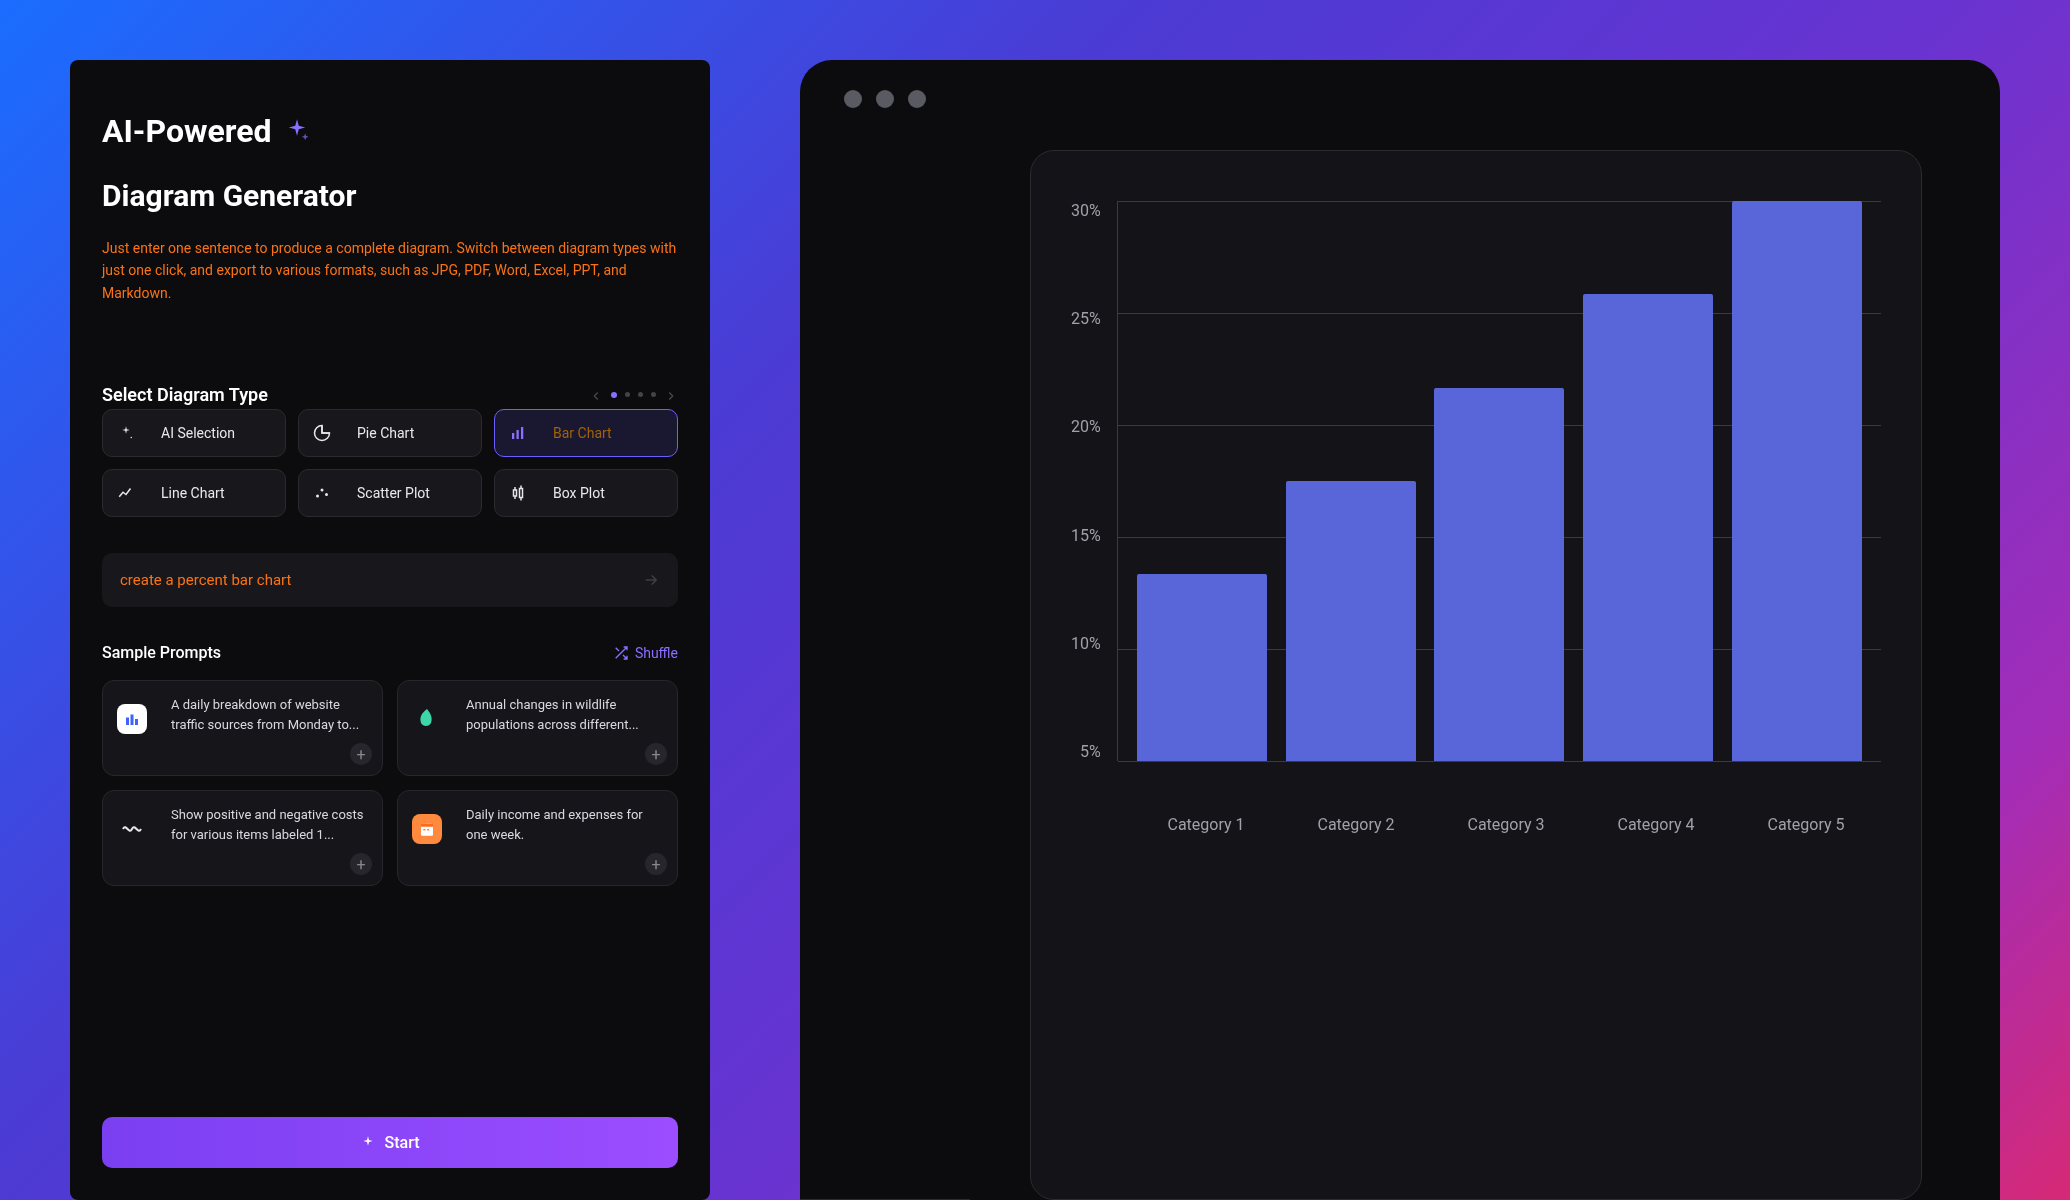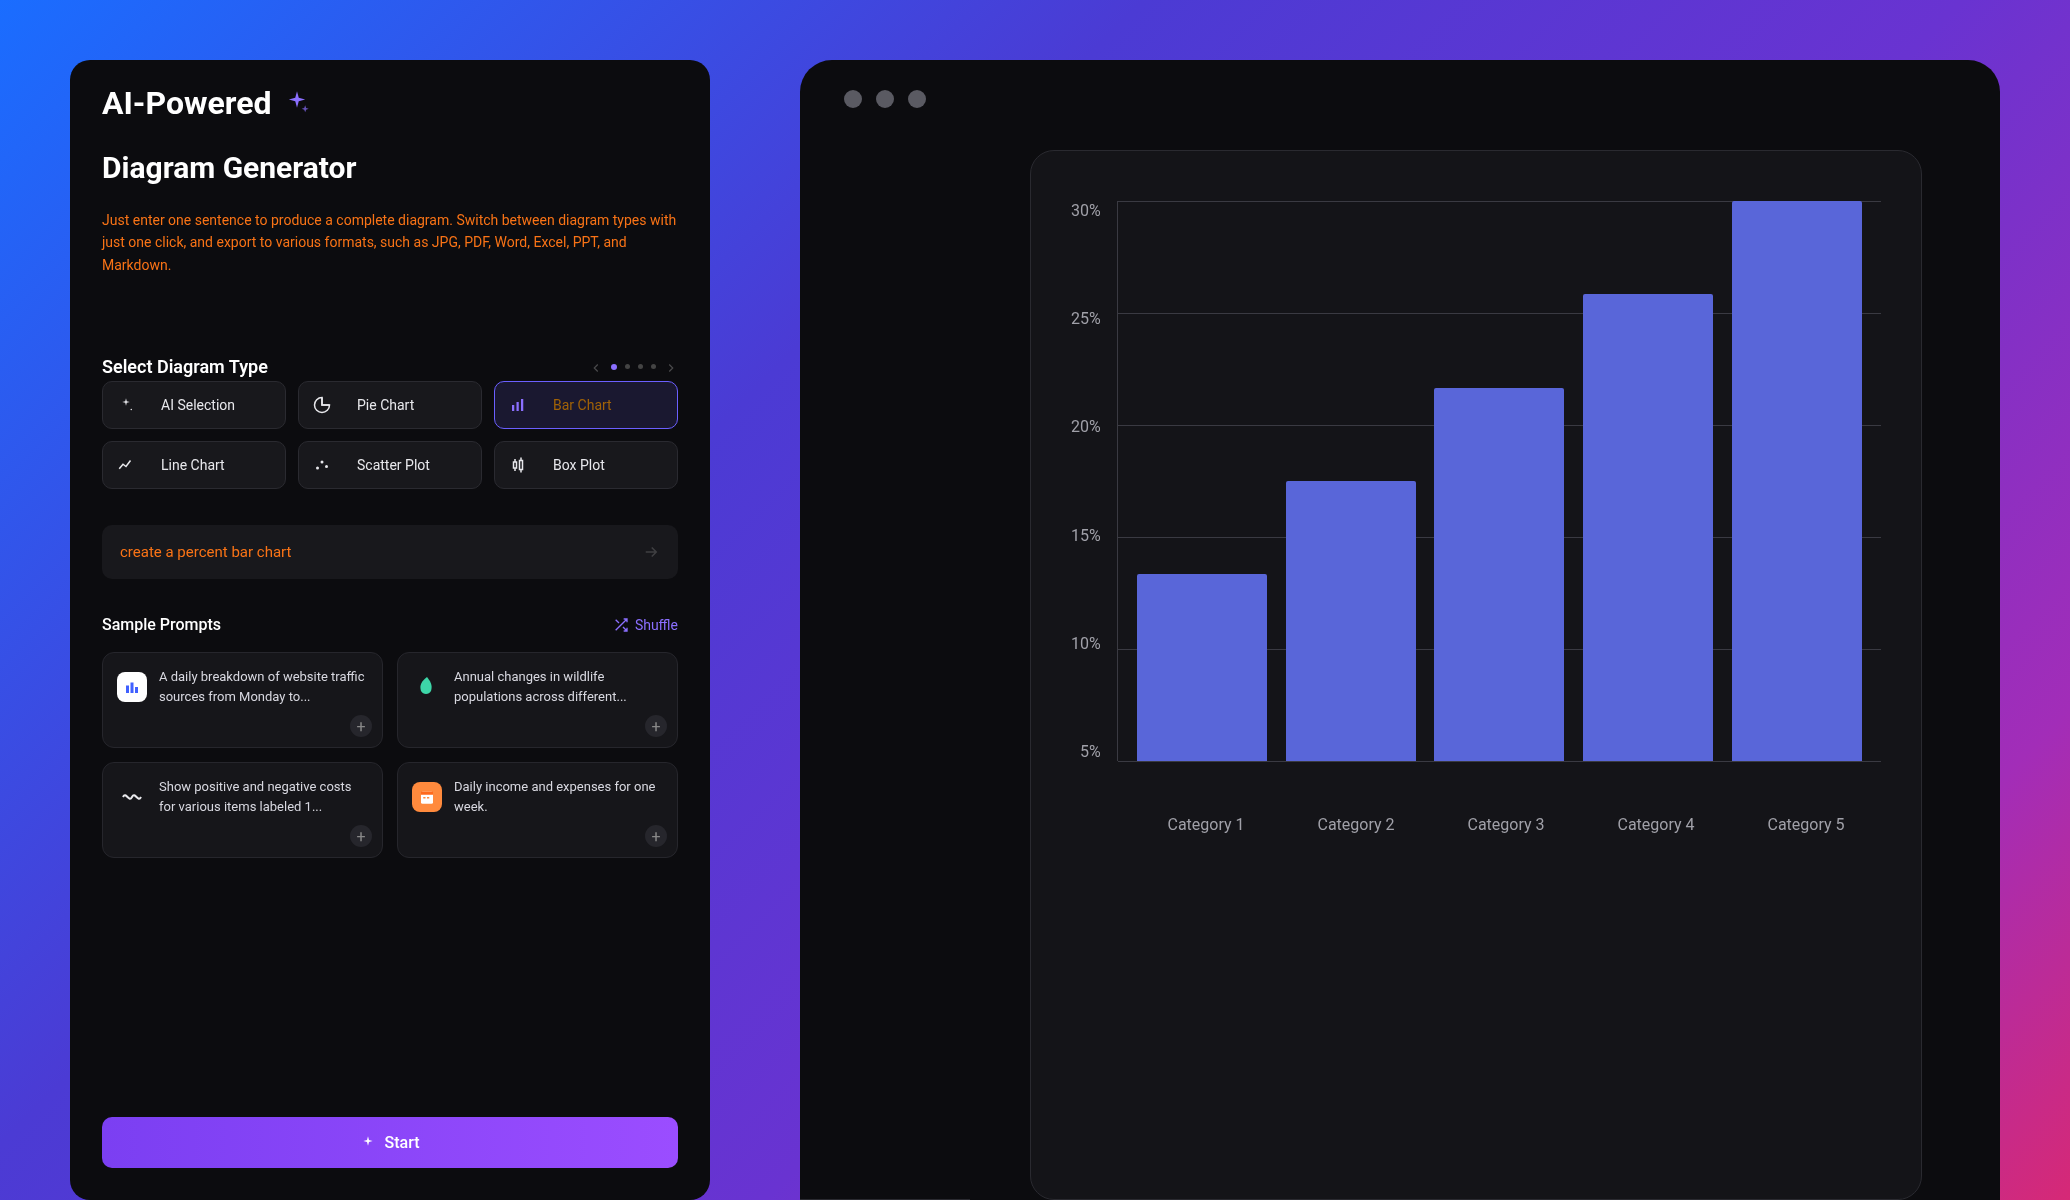--- a/index.html
+++ b/index.html
@@ -1,17 +1,17 @@
 <!DOCTYPE html>
 <html><head>
 <meta charset="utf-8">
 <style>
 *{margin:0;padding:0;box-sizing:border-box;font-family:-apple-system,BlinkMacSystemFont,"Segoe UI",Roboto,sans-serif}
 body{background:linear-gradient(135deg,#1a6dff 0%,#4b3bd4 35%,#6933d1 60%,#a22db8 85%,#d62976 100%);width:2070px;height:1200px;overflow:hidden;padding:60px 70px 0 70px;display:flex;gap:90px}
-.panel-left{width:640px;background:#0c0c0f;border-radius:20px;padding:24px 32px 32px 32px;display:flex;flex-direction:column;color:#fff}
+.panel-left{width:640px;background:#0c0c0f;border-radius:8px;padding:52px 32px 32px 32px;display:flex;flex-direction:column;color:#fff}
 .title-row{display:flex;align-items:center;gap:12px;margin-bottom:28px}
 .title-main{font-size:32px;font-weight:700;color:#fff}
 .sparkle{width:28px;height:28px;color:#8b6fff}
 .subtitle{font-size:30px;font-weight:700;margin-bottom:24px}
 .desc{font-size:14px;color:#f97316;line-height:1.6;margin-bottom:80px}
 .section-row{display:flex;align-items:center;justify-content:space-between;margin-bottom:4px}
 .section-title{font-size:18px;font-weight:600}
 .pager{display:flex;align-items:center;gap:8px}
 .pager-arrow{width:14px;height:14px;cursor:pointer;opacity:.5}
 .pager-dot{width:5px;height:5px;border-radius:50%;background:#444}
@@ -22,21 +22,21 @@
 .chip-icon{width:18px;height:18px;flex-shrink:0;display:flex;align-items:center;justify-content:center}
 .prompt-input{background:#18181c;border-radius:10px;padding:18px 18px;display:flex;align-items:center;justify-content:space-between;margin-bottom:36px}
 .prompt-input input{background:transparent;border:none;color:#f97316;font-size:15px;flex:1;outline:none}
 .prompt-arrow{width:18px;height:18px;opacity:.35}
 .sample-header{display:flex;justify-content:space-between;align-items:center;margin-bottom:18px}
 .sample-title{font-size:16px;font-weight:500}
 .shuffle{display:flex;align-items:center;gap:6px;color:#8b6fff;font-size:14px;cursor:pointer}
 .shuffle-icon{width:16px;height:16px}
 .cards{display:grid;grid-template-columns:repeat(2,1fr);gap:14px;margin-bottom:auto}
 .card{background:#16161a;border:1px solid #26262c;border-radius:12px;padding:14px;position:relative;cursor:pointer;min-height:96px}
-.card-row{display:flex;gap:12px;align-items:center}
+.card-row{display:flex;gap:24px;align-items:flex-end}
 .card-icon{width:30px;height:30px;border-radius:8px;flex-shrink:0;display:flex;align-items:center;justify-content:center}
 .card-text{font-size:13px;color:#d8d8e0;line-height:1.5}
 .card-plus{position:absolute;bottom:10px;right:10px;width:22px;height:22px;border-radius:50%;background:#26262c;display:flex;align-items:center;justify-content:center;color:#888;font-size:16px}
 .start-btn{margin-top:30px;background:linear-gradient(90deg,#7b3ff2 0%,#9b4dff 100%);border:none;border-radius:10px;padding:16px;color:#fff;font-size:16px;font-weight:500;cursor:pointer;display:flex;align-items:center;justify-content:center;gap:8px}
 .panel-right{flex:1;background:#0c0c0f;border-top-left-radius:32px;border-top-right-radius:32px;padding:0;display:flex;flex-direction:row}
 .window-controls{display:flex;gap:14px;padding:30px 44px 24px 44px;border-bottom:1px solid #2a2a30}
 .wc-dot{width:18px;height:18px;border-radius:50%;background:#5a5a62}
 .chart-wrap{margin:90px 60px 0 60px;background:#141418;border:1px solid #2a2a30;border-radius:24px;padding:50px 40px 40px 40px;flex:0 0 auto}
 .chart-area{position:relative;height:600px;display:flex}
 .y-axis{display:flex;flex-direction:column;justify-content:space-between;align-items:flex-end;padding-right:16px;height:560px;font-size:16px;color:#a0a0a8}

